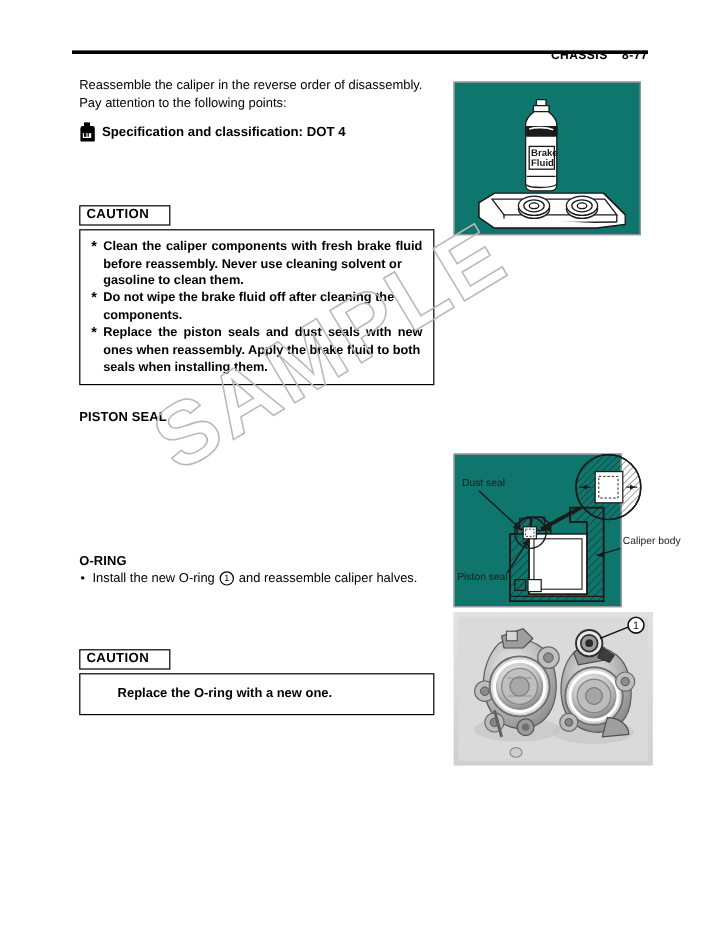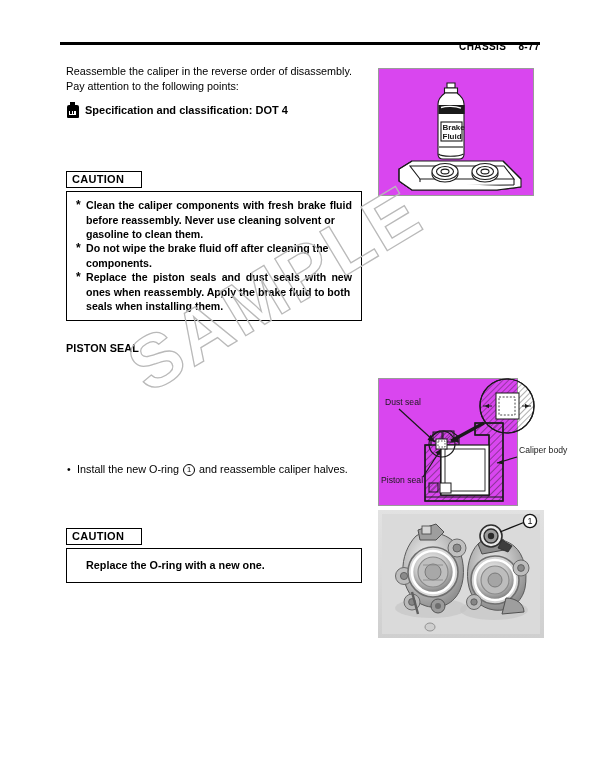--- a/index.html
+++ b/index.html
@@ -186,21 +186,21 @@
     top: 0.5px;
     font-size: 12px;
     font-weight: bold;
     line-height: 12px;
   }
   .caution-box li .lastline {
     text-align: left;
     display: block;
   }
   .caution-box.simple {
-    padding: 9px 9px 10px 19px;
+    padding: 9px 9px 10px 31px;
   }
   .caution-box.simple .simple-text {
     font-size: 10.8px;
     font-weight: bold;
     line-height: 14px;
   }
 
   
   .subsection { margin-top: 0; }
   h2.sub-title {
@@ -219,21 +219,21 @@
     text-align: center;
     font-size: 7.5px;
     vertical-align: 1px;
     margin: 0 1px;
   }
 
   
   .figbox {
     position: absolute;
     border: 1.2px solid #9a9a9a;
-    background: #d946ef;
+    background: #0f766e;
     box-sizing: border-box;
     overflow: visible;
   }
   .figbox svg { display: block; }
 
   .fig-photo {
     position: absolute;
     box-sizing: border-box;
     overflow: hidden;
     background: #d8d8d8;
@@ -301,20 +301,21 @@
         <li>Do not wipe the brake fluid off after cleaning the <span class="lastline">components.</span></li>
         <li>Replace the piston seals and dust seals with new ones when reassembly. Apply the brake fluid to both <span class="lastline">seals when installing them.</span></li>
       </ul>
     </div>
 
     <div class="subsection" style="margin-top:21px;">
       <h2 class="sub-title">PISTON SEAL</h2>
     </div>
 
     <div class="subsection" style="margin-top:108px;">
+      <h2 class="sub-title">O-RING</h2>
       <ul class="bullets">
         <li><span>Install the new O-ring</span> <span class="circled">1</span> <span>and reassemble caliper halves.</span></li>
       </ul>
       <div class="caution-tag-wrap tight">
         <span class="caution-tag">CAUTION</span>
       </div>
       <div class="caution-box simple">
         <div class="simple-text">Replace the O-ring with a new one.</div>
       </div>
     </div>

